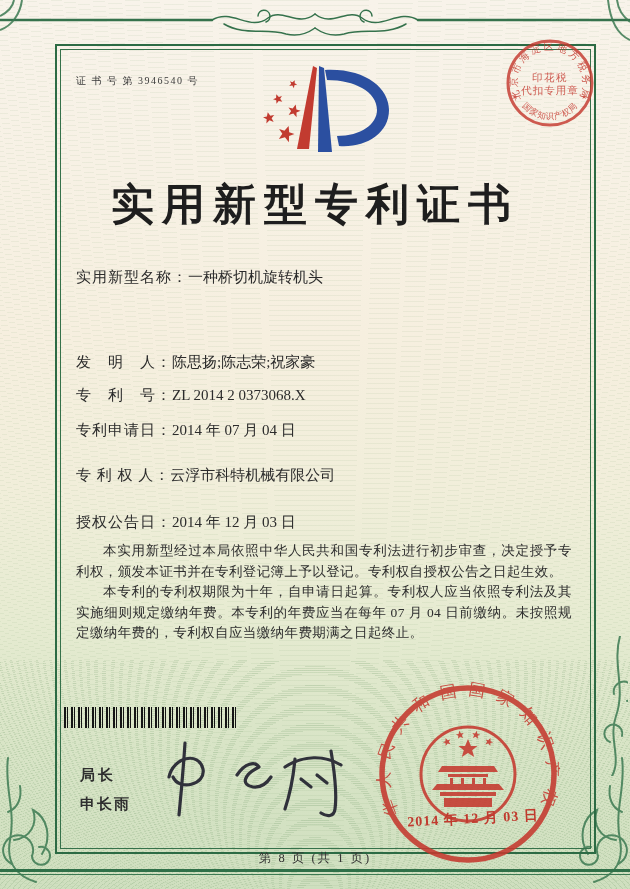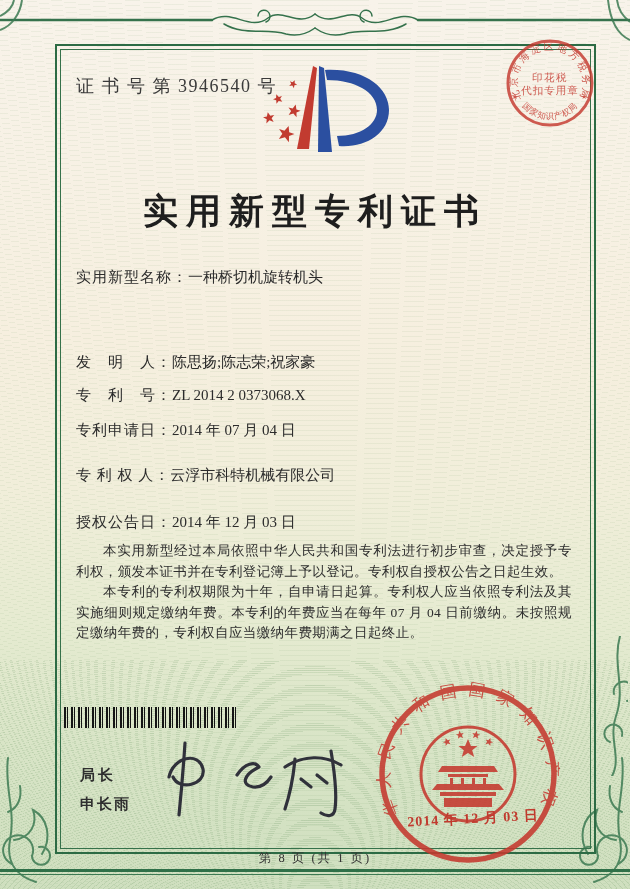--- a/index.html
+++ b/index.html
@@ -7,24 +7,24 @@
     background:linear-gradient(180deg,#f8f3ea 0%,#f6efdf 38%,#f1eeda 55%,#e6ebd1 70%,#d8e4c6 84%,#cfdfbf 100%);
     font-family:"Liberation Serif","DejaVu Serif",serif;color:#2b2b2b;}
   .wave{position:absolute;inset:0;background:repeating-radial-gradient(ellipse 1200px 500px at 50% 130%,rgba(110,155,100,0.09) 0 1px,rgba(0,0,0,0) 1px 6px);}
   .wave2{position:absolute;left:0;right:0;top:660px;bottom:0;background:repeating-radial-gradient(ellipse 1000px 380px at 50% 115%,rgba(90,140,85,0.16) 0 1px,rgba(0,0,0,0) 1px 5px);}
   svg{display:block;}
   .top-ornament{position:absolute;left:0;top:4px;}
   .corner{position:absolute;opacity:.85;}
   .c-tl{left:0;top:0;} .c-tr{left:586px;top:0;} .c-bl{left:2px;top:752px;} .c-br{left:533px;top:737px;} .c-rm{left:586px;top:636px;}
   .frame{position:absolute;left:55px;top:44px;width:537px;height:806px;border:2px solid #2c6b44;}
   .frame-inner{position:absolute;inset:3px;border:1px solid #35714a;}
-  .cert-no{position:absolute;left:76px;top:74px;font-size:18px;letter-spacing:1.5px;color:#3a3a3a;}
+  .cert-no{position:absolute;left:76px;top:74px;font-size:10px;letter-spacing:1.5px;color:#3a3a3a;}
   .logo{position:absolute;left:237px;top:54px;}
   .tax-stamp{position:absolute;left:504px;top:37px;opacity:.82;z-index:5;}
-  .title{position:absolute;left:0;right:0;top:176px;margin:12px;text-align:center;font-size:35px;font-weight:600;letter-spacing:8px;color:#1e1e1e;}
+  .title{position:absolute;left:0;right:0;top:176px;margin:0;text-align:center;font-size:43px;font-weight:600;letter-spacing:8px;color:#1e1e1e;}
   .fields{position:absolute;left:76px;top:268px;width:490px;font-size:15px;}
   .frow{position:absolute;left:0;white-space:nowrap;}
   .frow .lbl{letter-spacing:1px;}
   .fr1{top:0;} .fr2{top:53px;margin-top:32px;} .fr3{top:118px;} .fr4{top:153px;} .fr5{top:198px;} .fr6{top:245px;}
   .paras{position:absolute;left:76px;top:541px;width:496px;font-size:13.5px;line-height:20.5px;text-align:justify;color:#2e2e2e;}
   .paras p{margin:0;text-indent:2em;letter-spacing:.4px;}
   .barcode{position:absolute;left:64px;top:707px;width:174px;height:21px;
     background-image:repeating-linear-gradient(90deg,#151515 0px,#151515 2px,rgba(0,0,0,0) 2px,rgba(0,0,0,0) 3px,#151515 3px,#151515 4px,rgba(0,0,0,0) 4px,rgba(0,0,0,0) 7px,#151515 7px,#151515 9px,rgba(0,0,0,0) 9px,rgba(0,0,0,0) 10px,#151515 10px,#151515 11px,rgba(0,0,0,0) 11px,rgba(0,0,0,0) 14px);}
   .signer-title{position:absolute;left:80px;top:766px;font-family:"Liberation Sans","DejaVu Sans",sans-serif;font-weight:700;font-size:15px;letter-spacing:3px;color:#2f2f2f;}
   .signer-name{position:absolute;left:80px;top:795px;font-family:"Liberation Sans","DejaVu Sans",sans-serif;font-weight:600;font-size:15px;letter-spacing:2px;color:#2f2f2f;}

